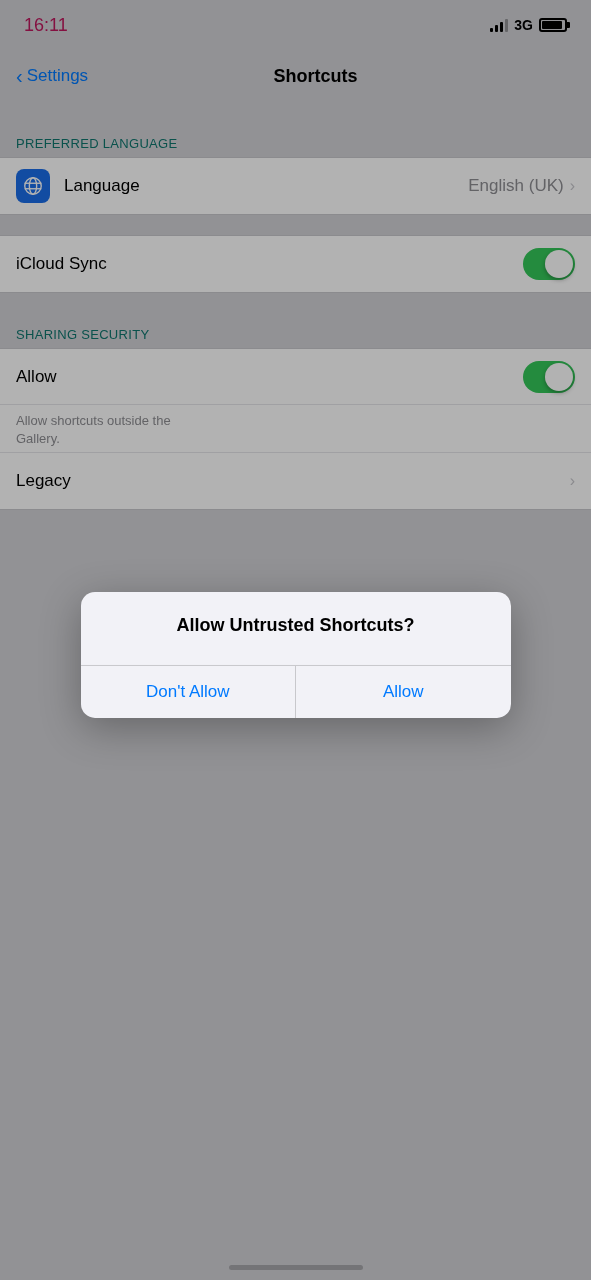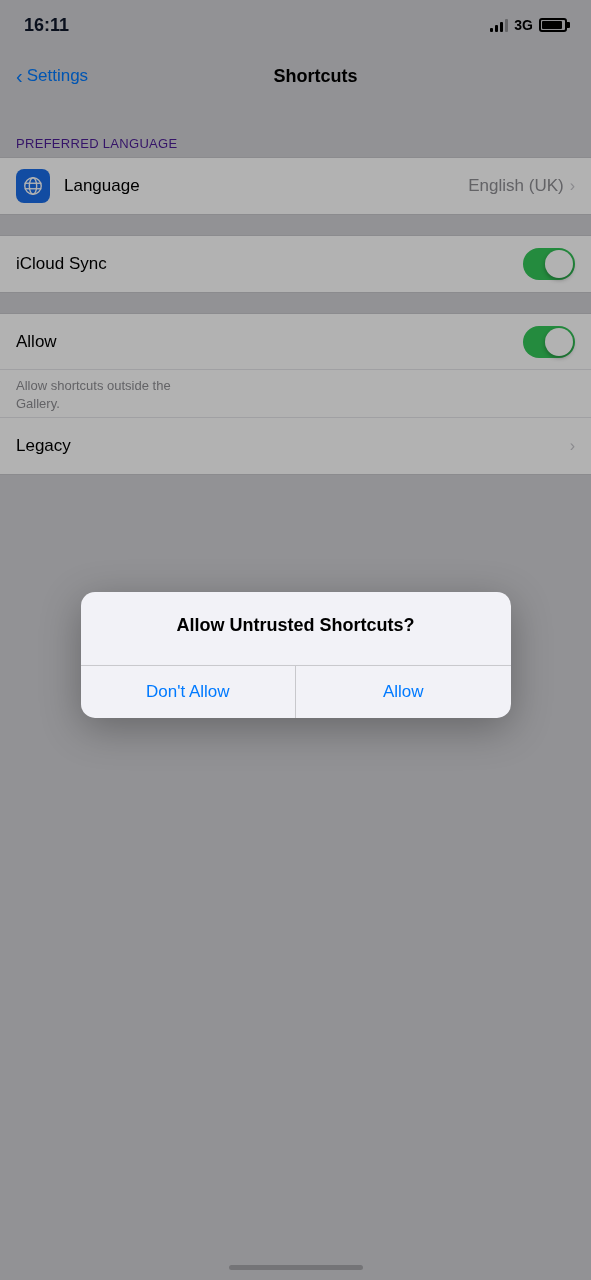--- a/index.html
+++ b/index.html
@@ -19,22 +19,22 @@
       width: 100%;
       height: 50px;
       background: #d1d1d6;
       display: flex;
       align-items: center;
       justify-content: space-between;
       padding: 0 24px;
     }
     .status-time {
       font-size: 18px;
-      font-weight: 700;
-      color: #0f172a;
+      font-weight: 400;
+      color: #be185d;
     }
     .status-right {
       display: flex;
       align-items: center;
       gap: 6px;
     }
     .signal-bars {
       display: flex;
       align-items: flex-end;
       gap: 2px;
@@ -121,21 +121,21 @@
 
     
     .content {
       width: 100%;
     }
 
     .section-header {
       padding: 14px 16px 6px;
       font-size: 13px;
       font-weight: 500;
-      color: #4c1d95;
+      color: #0f766e;
       letter-spacing: 0.3px;
       text-transform: uppercase;
       background: #d1d1d6;
     }
 
     .settings-group {
       background: #ffffff;
       border-top: 0.5px solid #c8c8cc;
       border-bottom: 0.5px solid #c8c8cc;
     }
@@ -354,20 +354,21 @@
   <div class="settings-group">
     <div class="settings-row">
       <span class="row-label">iCloud Sync</span>
       <div class="toggle">
         <div class="toggle-knob"></div>
       </div>
     </div>
   </div>
 
   <div class="section-gap"></div>
+  <div class="section-header">SHARING SECURITY</div>
   <div class="settings-group">
     <div class="settings-row">
       <span class="row-label">Allow</span>
       <div class="toggle">
         <div class="toggle-knob"></div>
       </div>
     </div>
     <div class="settings-row" style="min-height:48px; background:#ffffff;">
       <div class="row-text-wrap">
         <span class="row-subtitle">Allow shortcuts outside the<br>Gallery.</span>

